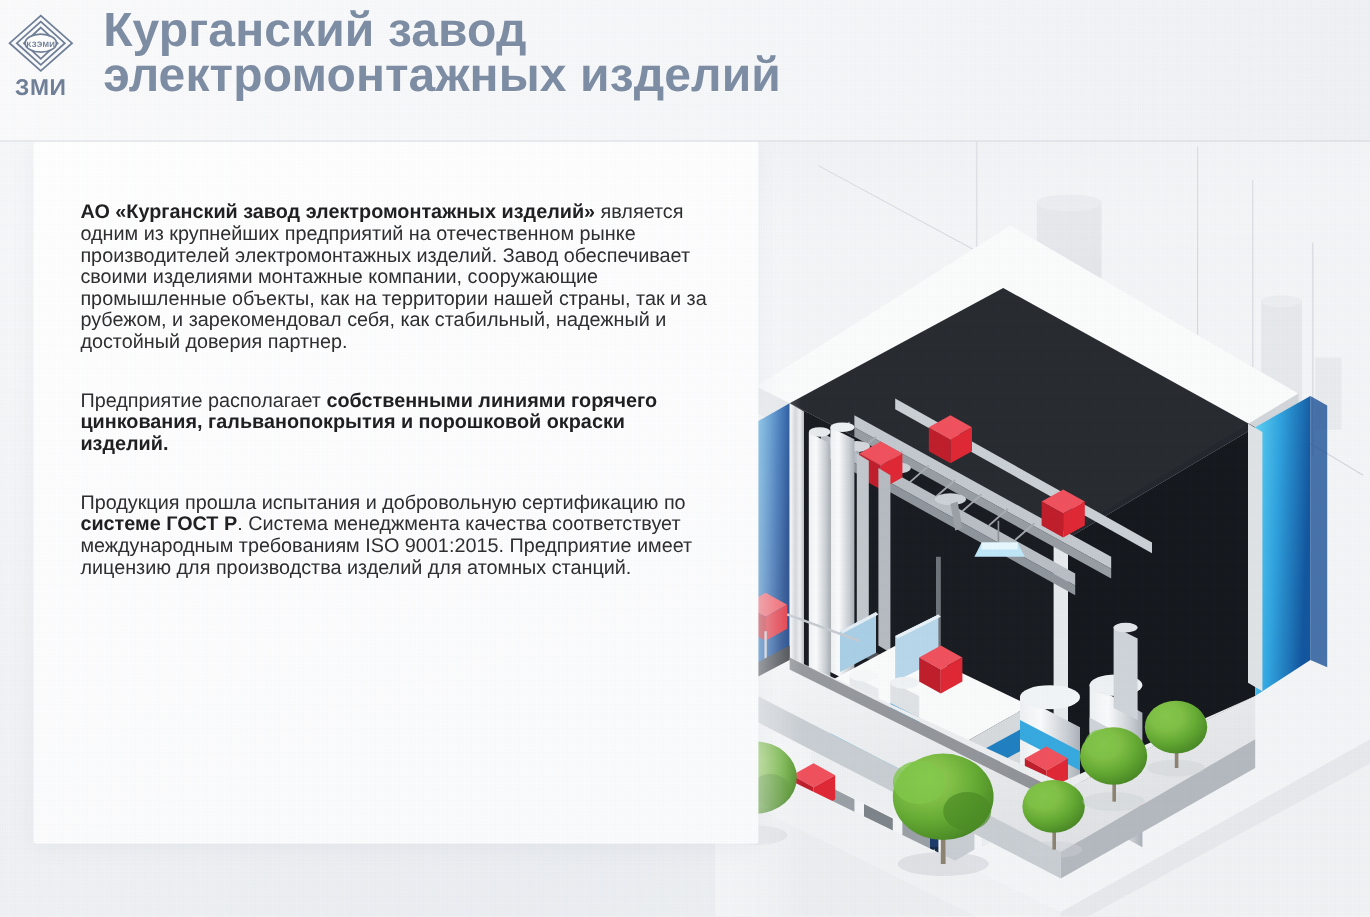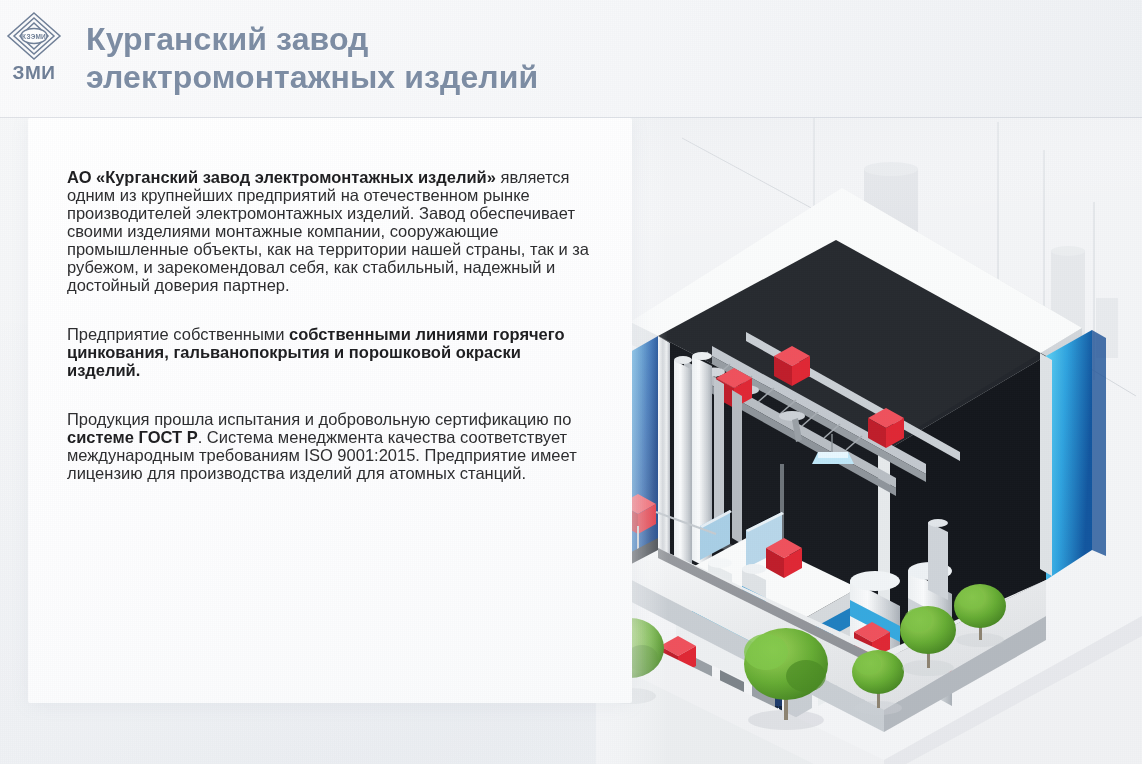--- a/index.html
+++ b/index.html
@@ -41,24 +41,24 @@
   }
   .header:after{
     content:"";position:absolute;left:0;bottom:0;width:100%;height:1px;
     background:rgba(190,196,206,.45);
   }
   .logo{
     position:absolute;left:5px;top:11px;width:58px;height:72px;
   }
   .logo svg{display:block;}
   .brand-title{
-    position:absolute;left:86px;top:20px;
+    position:absolute;left:86px;top:6px;
     color:#7d8da4;
     font-weight:700;
-    font-size:32px;
+    font-size:40px;
     line-height:38px;
     letter-spacing:.1px;
     white-space:pre-line;
     text-shadow:0 1px 0 rgba(255,255,255,.7);
   }
 
   
   .card{
     position:absolute;left:28px;top:118px;width:604px;height:585px;
     background:linear-gradient(160deg,#ffffff 0%,#fdfdfe 55%,#fafbfc 100%);
@@ -404,21 +404,21 @@
       <rect x="0" y="0" width="546" height="190" fill="url(#gFade)" opacity="0.5"></rect>
     </svg>
   </div>
 
   <div class="card">
     <div class="card-body">
       <p>
         <b>АО «Курганский завод электромонтажных изделий» </b><span>является одним из крупнейших предприятий на отечественном рынке производителей электромонтажных изделий. Завод обеспечивает своими изделиями монтажные компании, сооружающие промышленные объекты, как на территории нашей страны, так и за рубежом, и зарекомендовал себя, как стабильный, надежный и достойный доверия партнер.</span>
       </p>
       <p>
-        <span>Предприятие собственными </span><b>собственными линиями горячего цинкования, гальванопокрытия и порошковой окраски изделий.</b>
+        <span>Предприятие располагает </span><b>собственными линиями горячего цинкования, гальванопокрытия и порошковой окраски изделий.</b>
       </p>
       <p>
         <span>Продукция прошла испытания и добровольную сертификацию по </span><b>системе ГОСТ Р</b><span>. Система менеджмента качества соответствует международным требованиям ISO 9001:2015. Предприятие имеет лицензию для производства изделий для атомных станций.</span>
       </p>
     </div>
   </div>
 
   <div class="header">
 
     <div class="logo">

